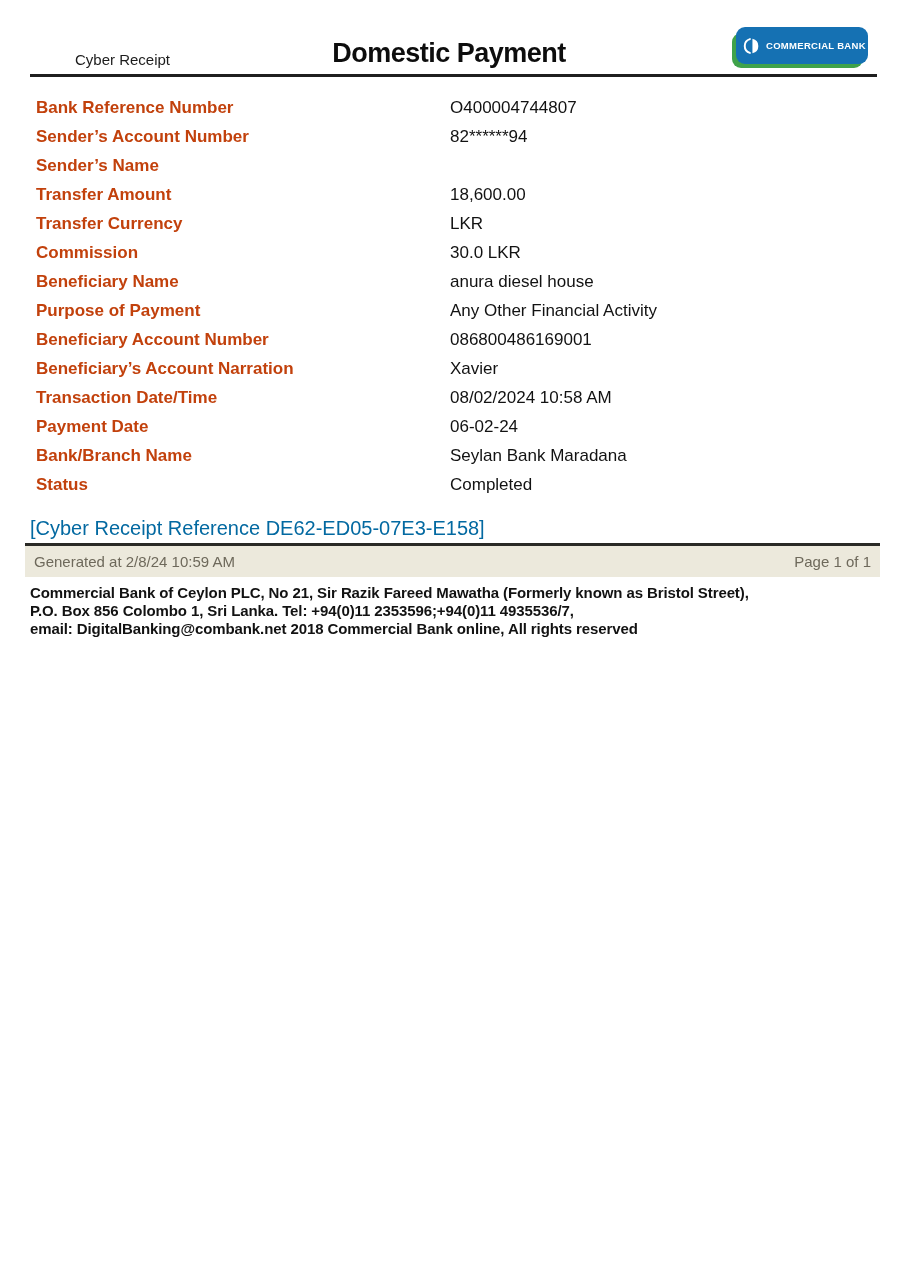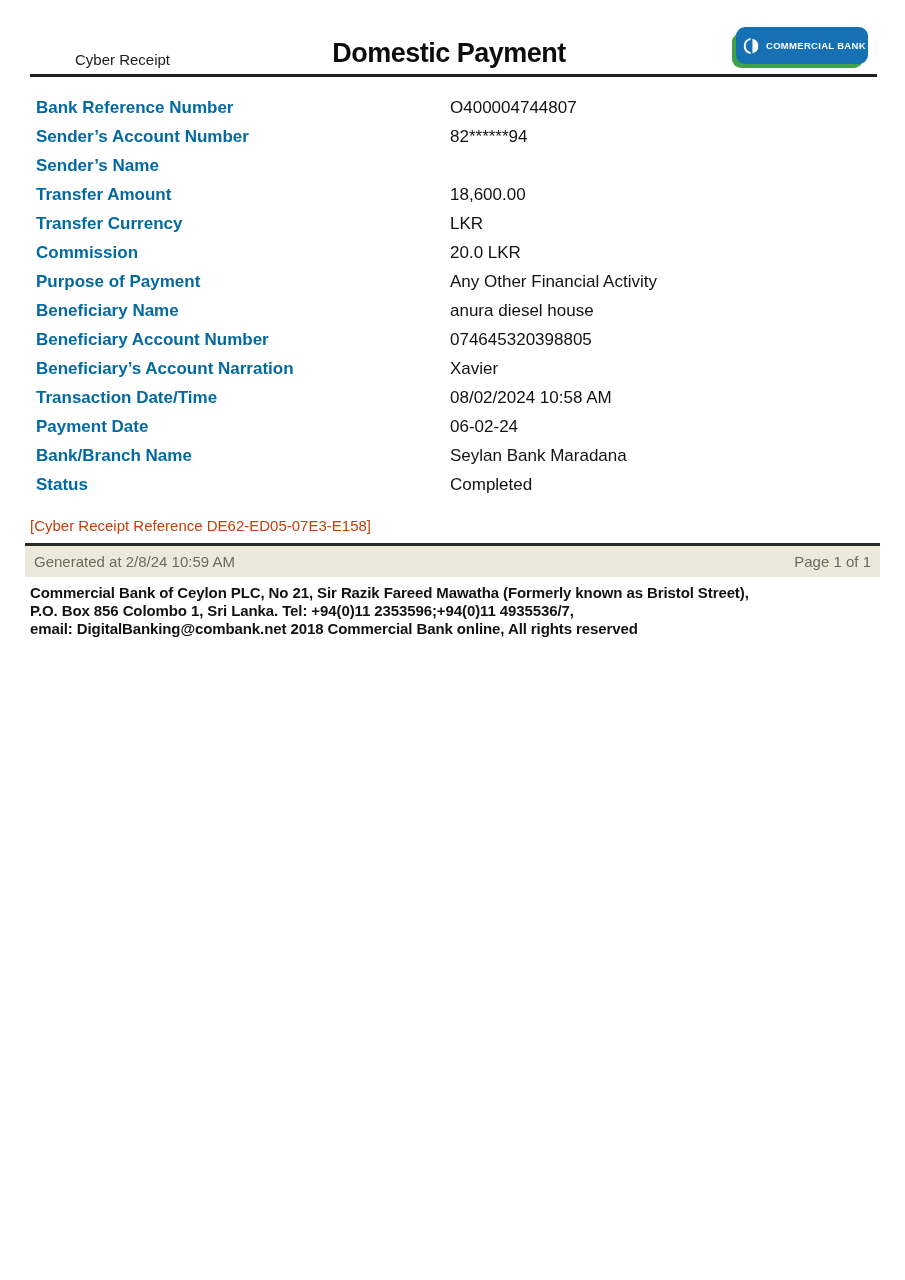--- a/index.html
+++ b/index.html
@@ -18,24 +18,24 @@
   .logo-blue {
     position:absolute; left:0; top:0; width:132px; height:37px; border-radius:9px;
     display:flex; align-items:center; padding:0 7px; gap:5px; box-sizing:border-box;
   }
   .logo-mark { width:18px; height:18px; flex:0 0 auto; display:block; }
   .logo-text { color:#ffffff; font-size:9.5px; font-weight:700; letter-spacing:0.3px; white-space:nowrap; }
   .header-rule { position:absolute; left:30px; right:28px; top:74px; height:3px; background:#1f1f1f; }
   
   .fields { position:absolute; left:36px; right:30px; top:93px; }
   .field-row { display:flex; align-items:center; height:29px; }
-  .field-label { width:414px; flex:0 0 414px; font-size:17px; font-weight:700; color:#0369a1; }
+  .field-label { width:414px; flex:0 0 414px; font-size:17px; font-weight:700; color:#c2410c; }
   .field-value { font-size:17px; color:#121212; white-space:nowrap; }
   
-  .reference-note { position:absolute; left:30px; top:517px; font-size:15px; color:#c2410c; }
+  .reference-note { position:absolute; left:30px; top:517px; font-size:20px; color:#0369a1; }
   .bar-rule { position:absolute; left:25px; right:25px; top:543px; height:3px; background:#2a2a26; }
   .generated-bar {
     position:absolute; left:25px; right:25px; top:546px; height:31px;
     display:flex; justify-content:space-between; align-items:center;
     padding:8px 9px; box-sizing:border-box; font-size:15px;text-align:center;
   }
   
   .footer { position:absolute; left:30px; top:584px; font-size:15px; font-weight:700; line-height:18px; color:#121212; letter-spacing:-0.1px; }
 </style>
 </head>
@@ -79,36 +79,36 @@
       <span class="field-value">18,600.00</span>
     </div>
 
     <div class="field-row">
       <span class="field-label">Transfer Currency</span>
       <span class="field-value">LKR</span>
     </div>
 
     <div class="field-row">
       <span class="field-label">Commission</span>
-      <span class="field-value">20.0 LKR</span>
+      <span class="field-value">30.0 LKR</span>
+    </div>
+
+    <div class="field-row">
+      <span class="field-label">Beneficiary Name</span>
+      <span class="field-value">anura diesel house</span>
     </div>
 
     <div class="field-row">
       <span class="field-label">Purpose of Payment</span>
       <span class="field-value">Any Other Financial Activity</span>
     </div>
 
     <div class="field-row">
-      <span class="field-label">Beneficiary Name</span>
-      <span class="field-value">anura diesel house</span>
-    </div>
-
-    <div class="field-row">
       <span class="field-label">Beneficiary Account Number</span>
-      <span class="field-value">074645320398805</span>
+      <span class="field-value">086800486169001</span>
     </div>
 
     <div class="field-row">
       <span class="field-label">Beneficiary’s Account Narration</span>
       <span class="field-value">Xavier</span>
     </div>
 
     <div class="field-row">
       <span class="field-label">Transaction Date/Time</span>
       <span class="field-value">08/02/2024 10:58 AM</span>

